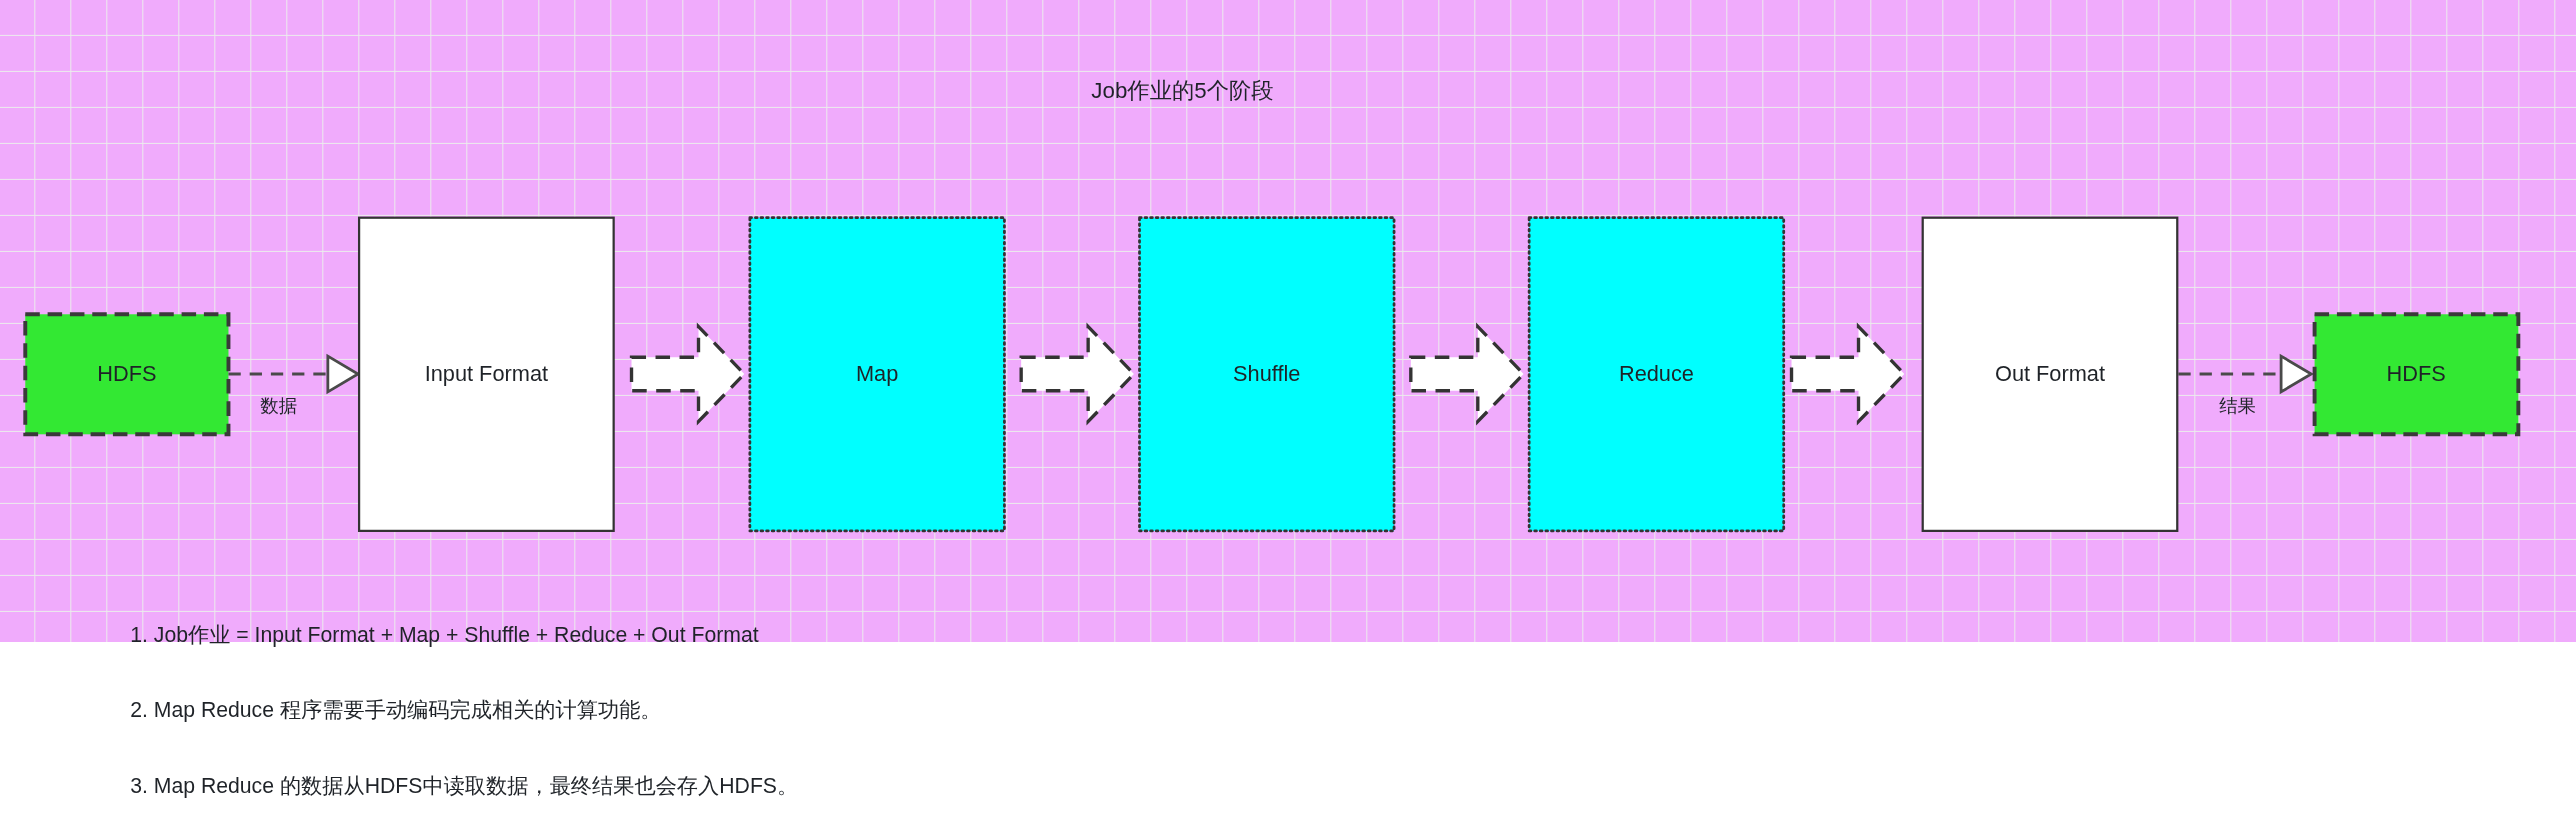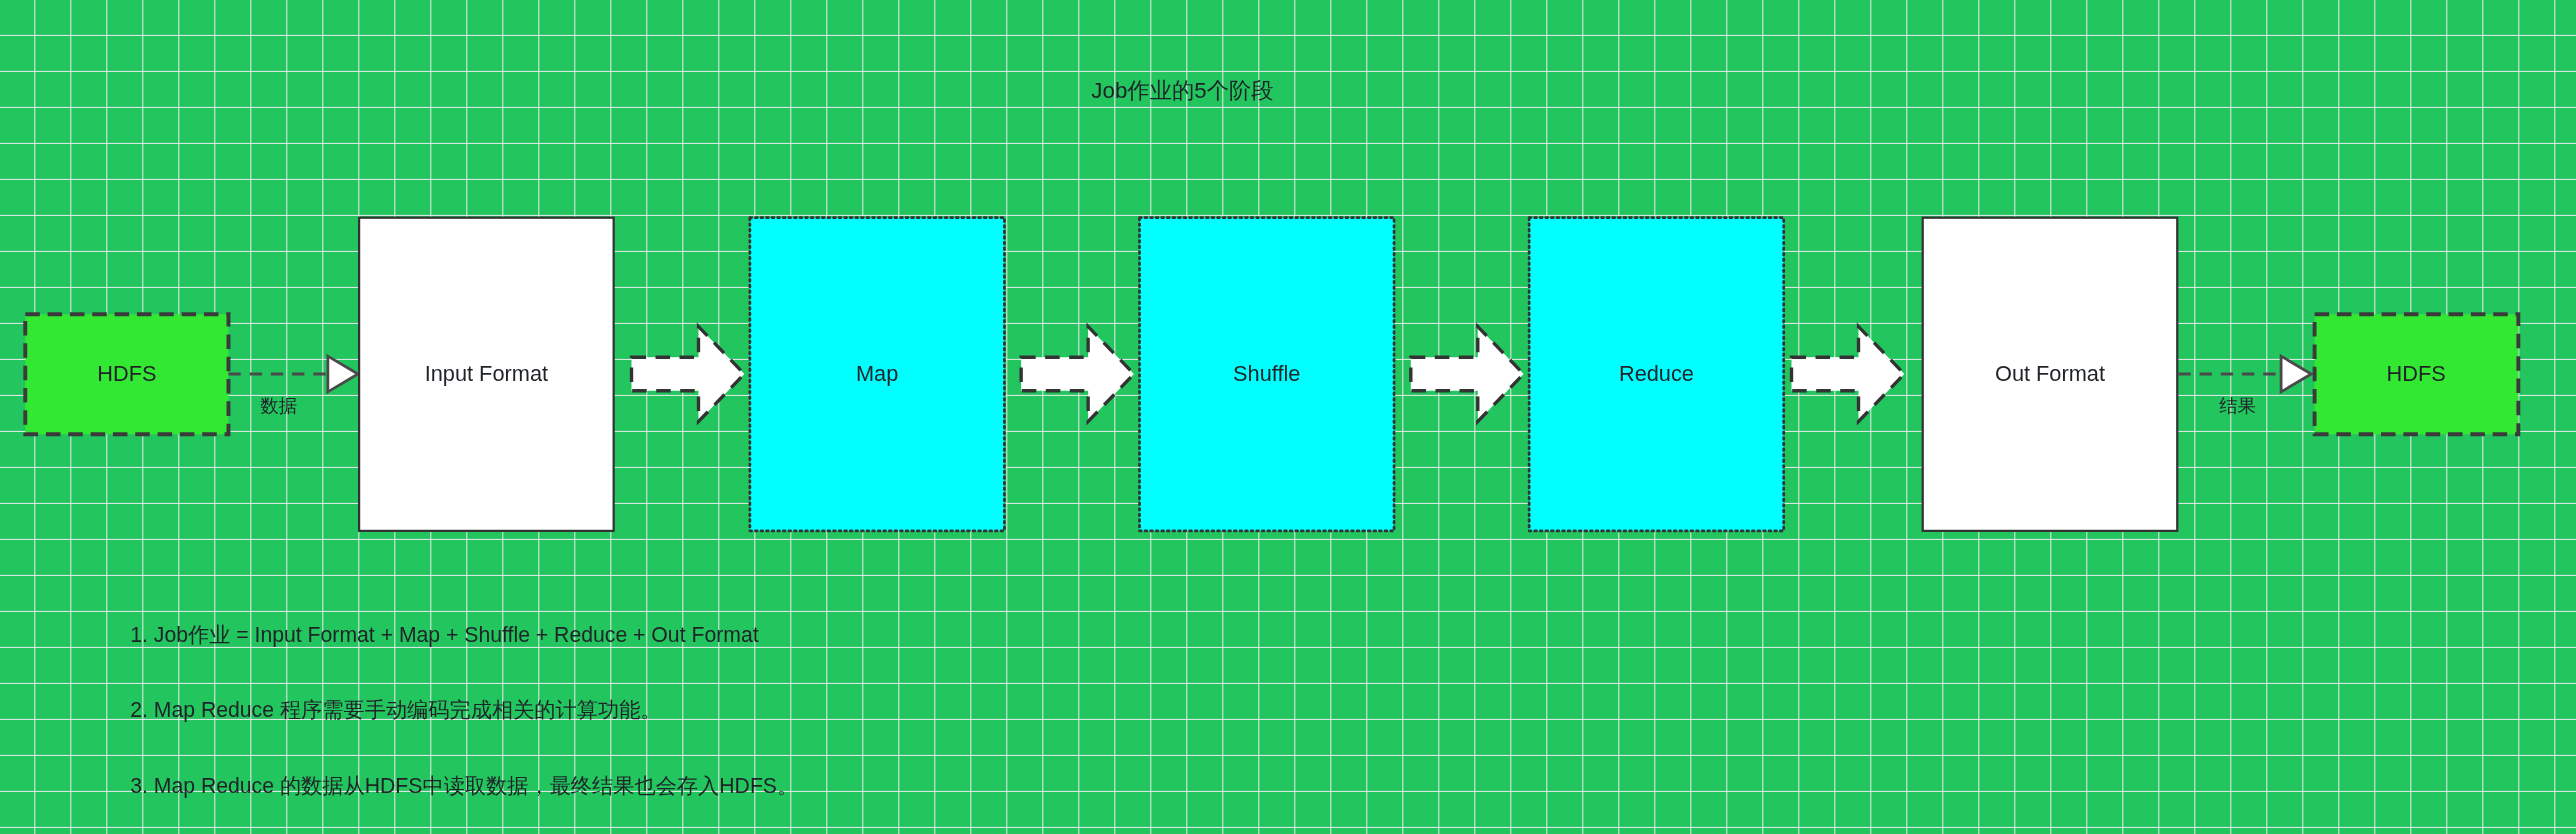--- a/index.html
+++ b/index.html
@@ -9,22 +9,22 @@
   }
   body {
     width: 2576px;
     height: 834px;
     font-family: "Liberation Sans", "DejaVu Sans", sans-serif;
     overflow: hidden;
   }
   #canvas {
     position: relative;
     width: 2576px;
-    height: 834px;
-    background-color: #22c55e;
+    height: 642px;
+    background-color: #f0abfc;
   }
   
   #grid {
     position: absolute;
     inset: 0;
     background-image:
       linear-gradient(to right, #ececec 1.1px, transparent 1.1px),
       linear-gradient(to bottom, #ececec 1.1px, transparent 1.1px);
     background-size: 36px 36px;
     background-position: -1.7px -1.1px;

